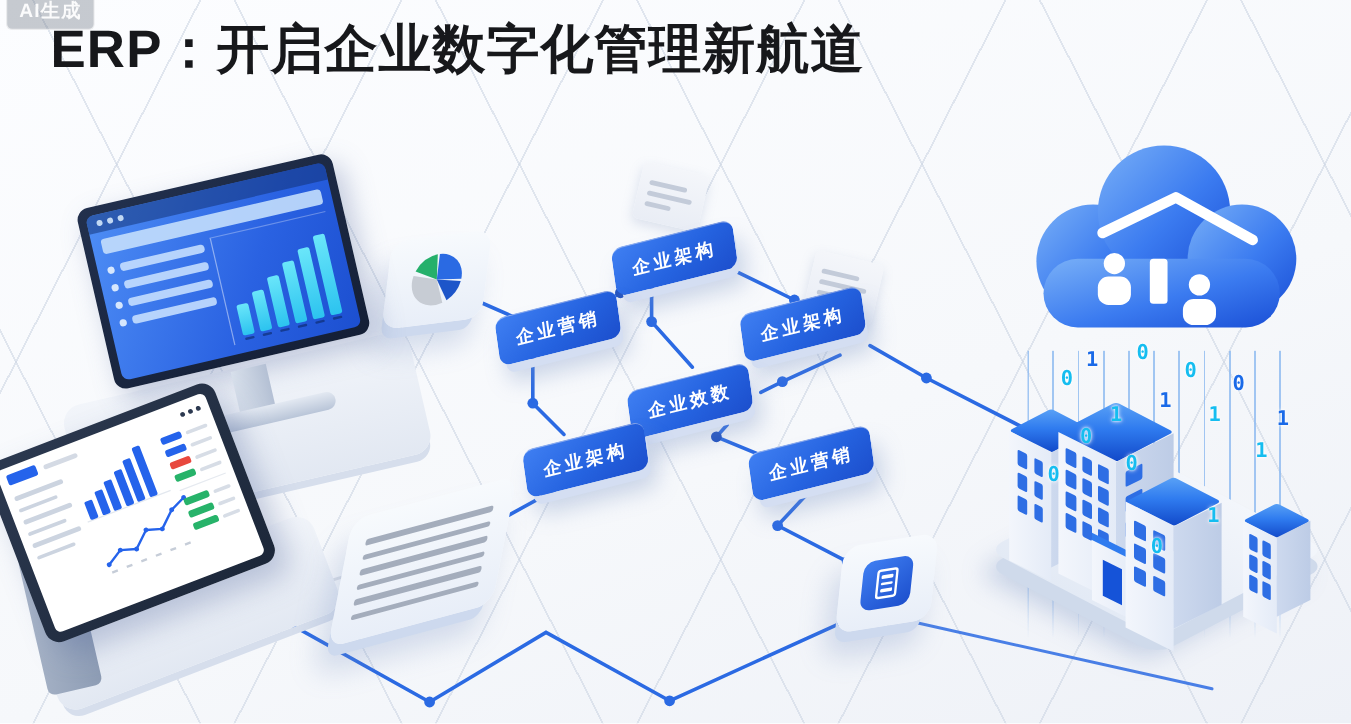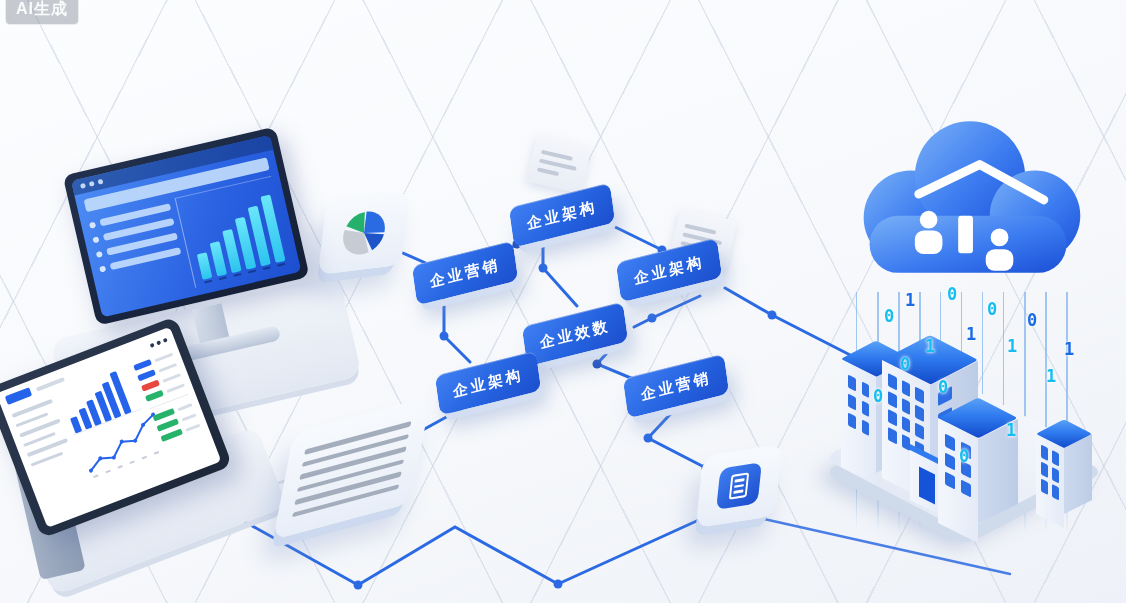--- a/index.html
+++ b/index.html
@@ -156,20 +156,21 @@
       <circle cx="410" cy="437" r="4.5"></circle>
       <circle cx="648" cy="438" r="4.5"></circle>
       <circle cx="706" cy="468" r="4.5"></circle>
       <circle cx="712" cy="514" r="4.5"></circle>
       <circle cx="558" cy="584" r="4.5"></circle>
       <circle cx="358" cy="585" r="4.5"></circle>
     </g>
   </svg>
 
   <div class="watermark">AI生成</div>
+  <h1 class="title">ERP：开启企业数字化管理新航道</h1>
 
   <div class="card" style="left:531px;top:140px;width:56px;height:48px">
     <div class="ln" style="width:80%"></div>
     <div class="ln" style="width:95%"></div>
     <div class="ln" style="width:55%"></div>
   </div>
   <div class="card" style="left:674px;top:214px;width:58px;height:52px">
     <div class="ln" style="width:75%"></div>
     <div class="ln" style="width:95%"></div>
     <div class="ln" style="width:60%"></div>

